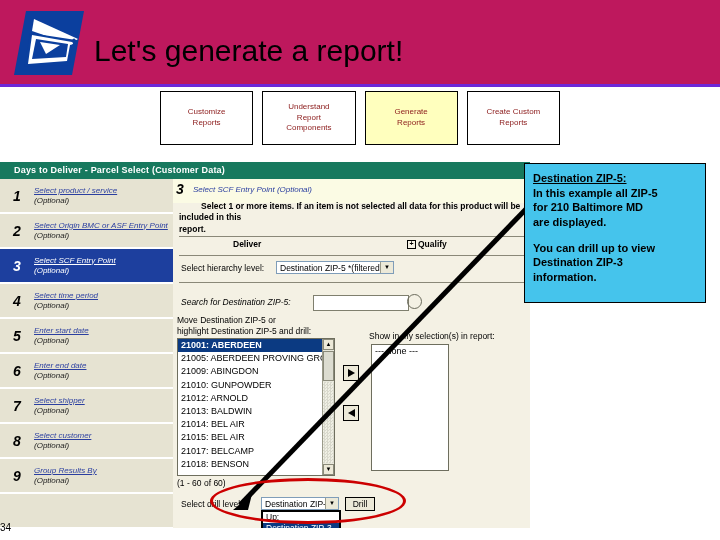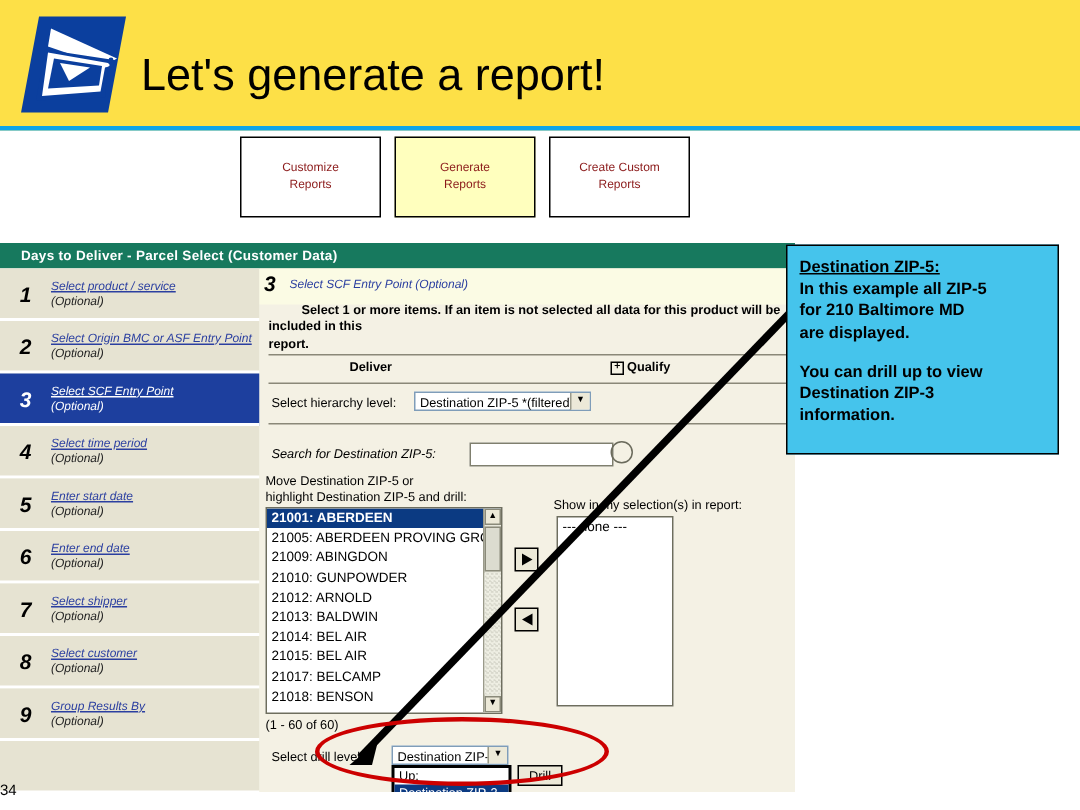--- a/index.html
+++ b/index.html
@@ -5,21 +5,21 @@
   html,body{margin:0;padding:0;}
   body{
     width:720px;height:540px;overflow:hidden;
     font-family:"Liberation Sans", sans-serif;
     background:#ffffff;
     position:relative;
   }
   
   .slide-header{
     position:absolute;left:0;top:0;width:720px;height:84px;
-    background:#fde047;border-bottom:3px solid #0ea5e9;
+    background:#be185d;border-bottom:3px solid #6d28d9;
   }
   .usps-logo{
     position:absolute;left:12px;top:9px;width:74px;height:68px;
   }
   .slide-title{
     position:absolute;left:94px;top:34px;
     font-size:30px;color:#000;letter-spacing:0px;white-space:nowrap;
   }
   
   .navrow{
@@ -205,20 +205,21 @@
     <path d="M20,26 L60,33 Q63,35 58,36 L55,52 L16,55 Z" fill="#ffffff"></path>
     <path d="M24,30 L56,35 L54,48 L20,50 Z" fill="#0b3f9e"></path>
     <polygon points="28,33 48,36 34,45" fill="#ffffff"></polygon>
     <circle cx="62" cy="31" r="1.6" fill="#0b3f9e"></circle>
   </svg>
   <div class="slide-title">Let's generate a report!</div>
 </div>
 
 <div class="navrow">
   <div class="navbox">Customize<br>Reports</div>
+  <div class="navbox">Understand<br>Report<br>Components</div>
   <div class="navbox active">Generate<br>Reports</div>
   <div class="navbox">Create Custom<br>Reports</div>
 </div>
 
 <div class="app">
 
   <div class="app-titlebar">Days to Deliver - Parcel Select (Customer Data)</div>
 
   <div class="steps">
     <div class="step">
@@ -360,21 +361,21 @@
 
     <div class="frow" style="top:320px;">Select drill level:</div>
     <div class="ddl" style="left:88px;top:318px;width:78px;">
       <span>Destination ZIP-3</span>
       <span class="arrow">▼</span>
     </div>
     <div class="ddopen" style="left:88px;top:331px;">
       <div>Up:</div>
       <div class="sel">Destination ZIP-3</div>
     </div>
-    <div class="btn" style="left:172px;top:331px;width:30px;">Drill</div>
+    <div class="btn" style="left:172px;top:318px;width:30px;">Drill</div>
   </div>
 </div>
 
 <svg class="pointer">
   <line x1="527" y1="208" x2="240" y2="505" stroke="#000000" stroke-width="5"></line>
   <polygon points="233,510 252,494 248,510" fill="#000000"></polygon>
 </svg>
 
 <div class="callout">
   <p><u>Destination ZIP-5:</u></p>

